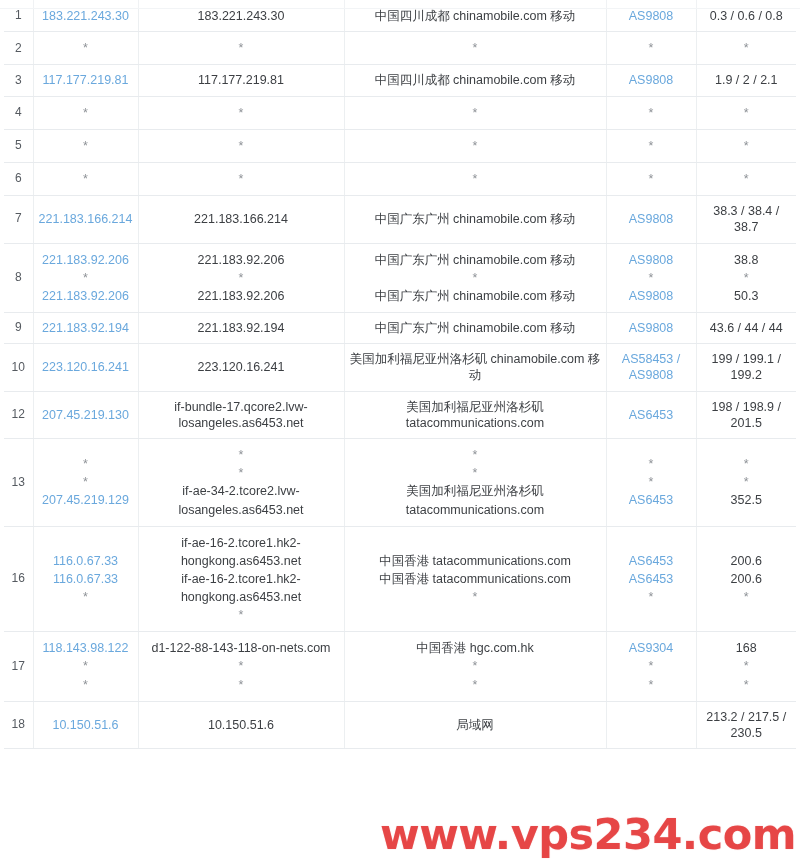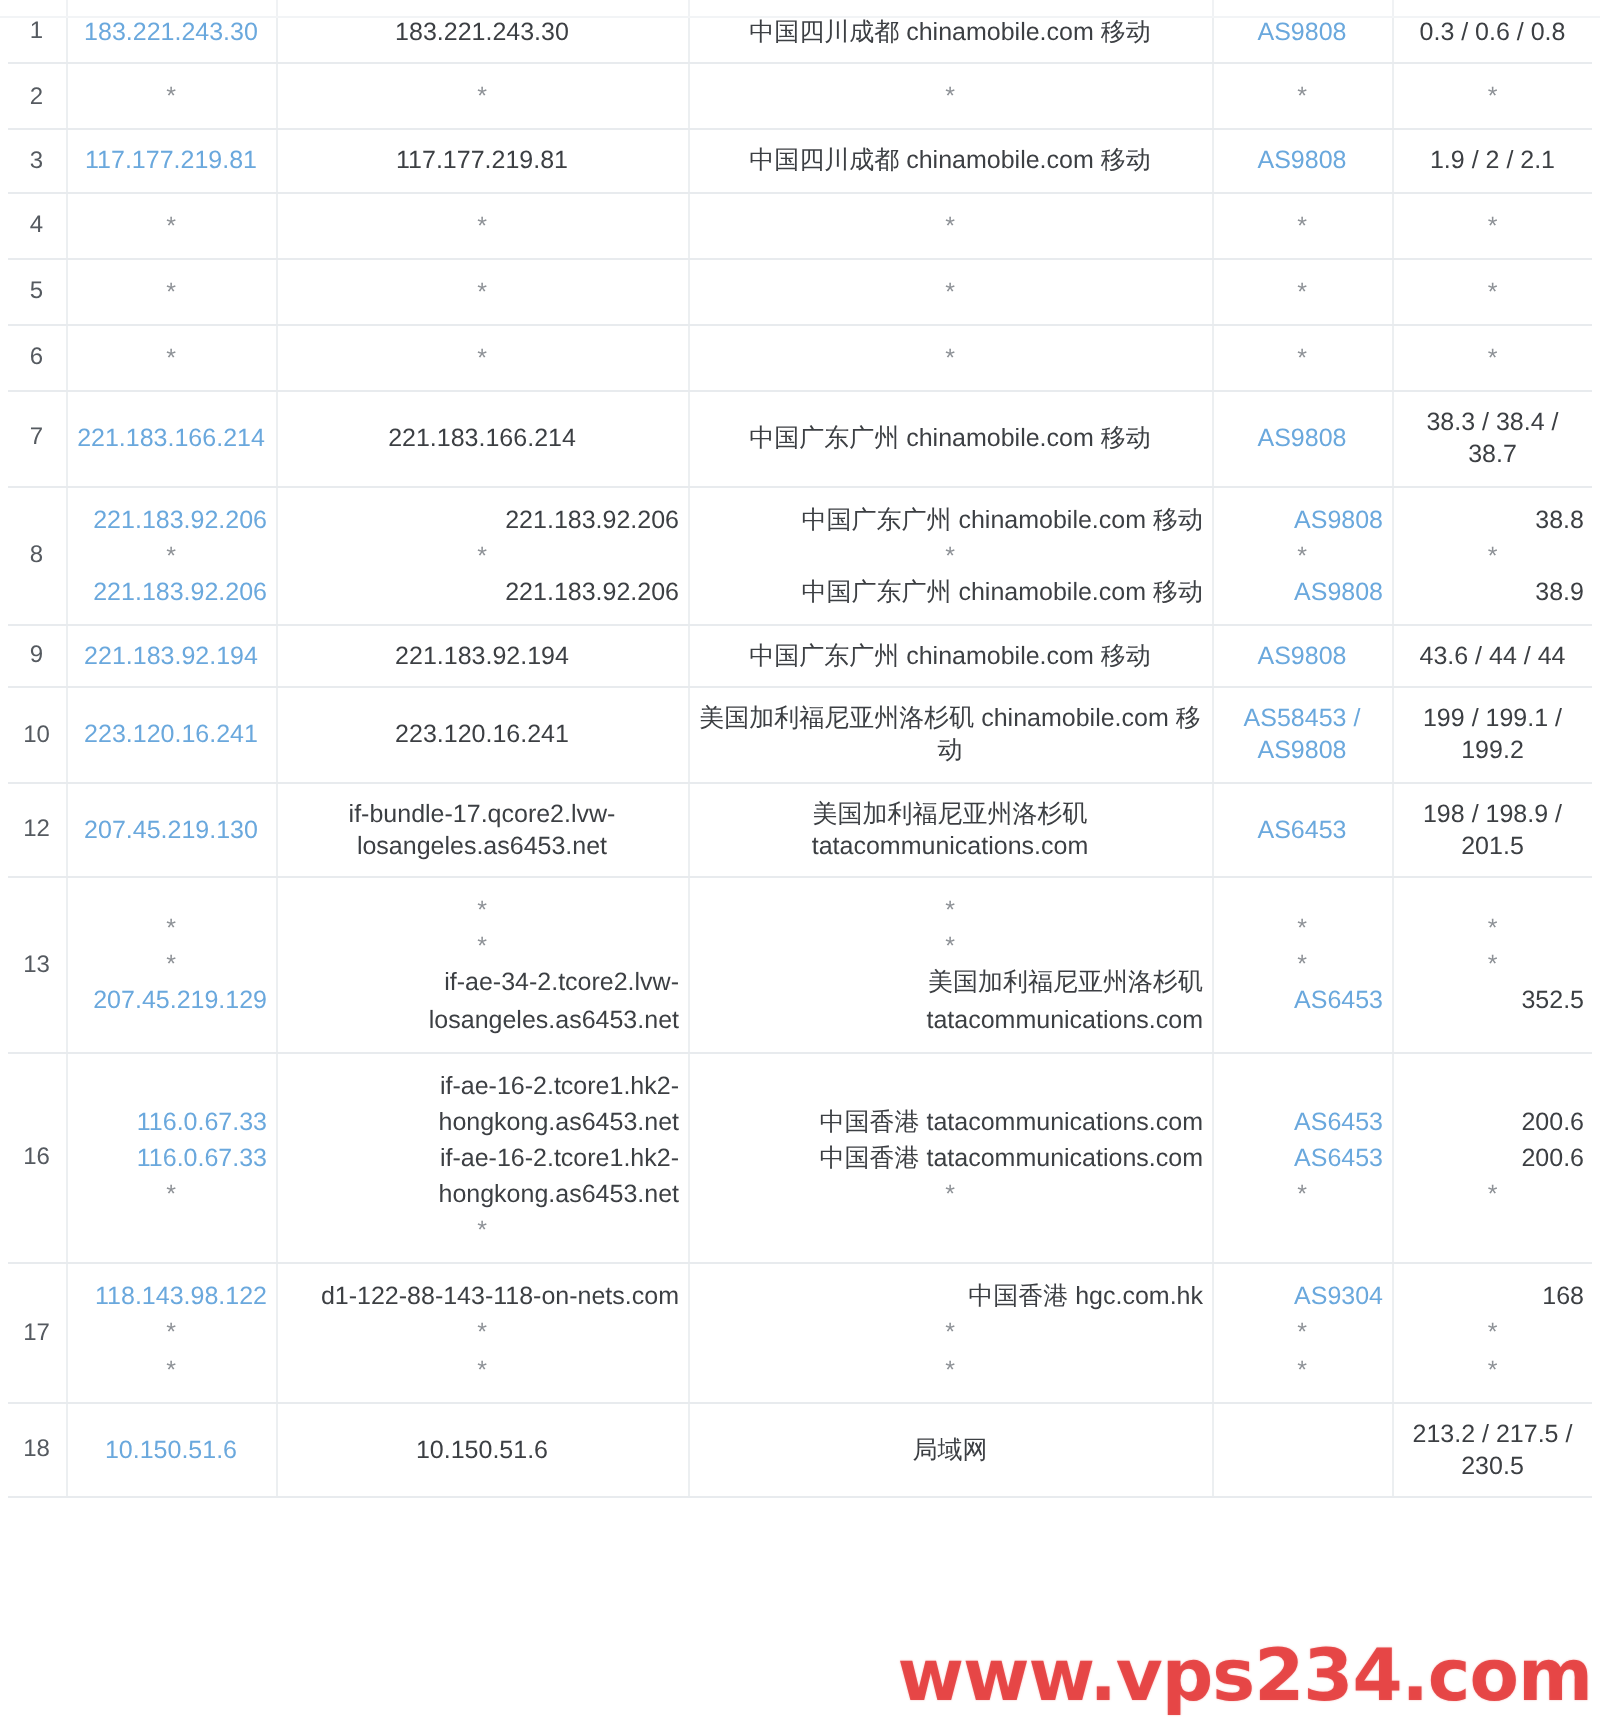--- a/index.html
+++ b/index.html
@@ -49,21 +49,21 @@
     font-size: 12px;
     border-right: 1px solid #eceff1;
   }
   td.ip   { color: #6aa8dd; }
   td.host { color: #3c3f43; }
   td.geo  { color: #3c3f43; }
   td.asn  { color: #6aa8dd; }
   td.ms   { color: #3c3f43; }
 
   .star { color: #8d9196; display: block; line-height: 1.45; }
-  .sub  { display: block; line-height: 1.45; text-align: right; }
+  .sub  { display: block; line-height: 1.45; }
 
   
   #top-sliver {
     position: absolute;
     left: 0; top: 0;
     width: 800px; height: 9px;
     background: #ffffff;
     overflow: hidden;
     z-index: 5;
     border-bottom: 1px solid #f2f4f6;
@@ -73,21 +73,21 @@
     background: #f0f2f4;
   }
 
   
   #watermark {
     position: absolute;
     right: 4px;
     bottom: 2px;
     font-family: "DejaVu Sans", "Liberation Sans", sans-serif;
     font-weight: bold;
-    font-size: 36px;
+    font-size: 43px;
     letter-spacing: -0.5px;
     color: rgba(226, 42, 42, 0.80);
     white-space: nowrap;
     pointer-events: none;
     z-index: 10;
     text-shadow: 0 0 1px rgba(226,42,42,0.35);
   }
 </style>
 </head>
 <body>
@@ -226,21 +226,21 @@
             <span class="sub">中国广东广州 chinamobile.com 移动</span>
           </td>
           <td class="asn">
             <span class="sub">AS9808</span>
             <span class="star">*</span>
             <span class="sub">AS9808</span>
           </td>
           <td class="ms">
             <span class="sub">38.8</span>
             <span class="star">*</span>
-            <span class="sub">38.9</span>
+            <span class="sub">50.3</span>
           </td>
         </tr>
         <tr>
           <td class="hop">9</td>
           <td class="ip">221.183.92.194</td>
           <td class="host">221.183.92.194</td>
           <td class="geo">中国广东广州 chinamobile.com 移动</td>
           <td class="asn">AS9808</td>
           <td class="ms">43.6 / 44 / 44</td>
         </tr>

